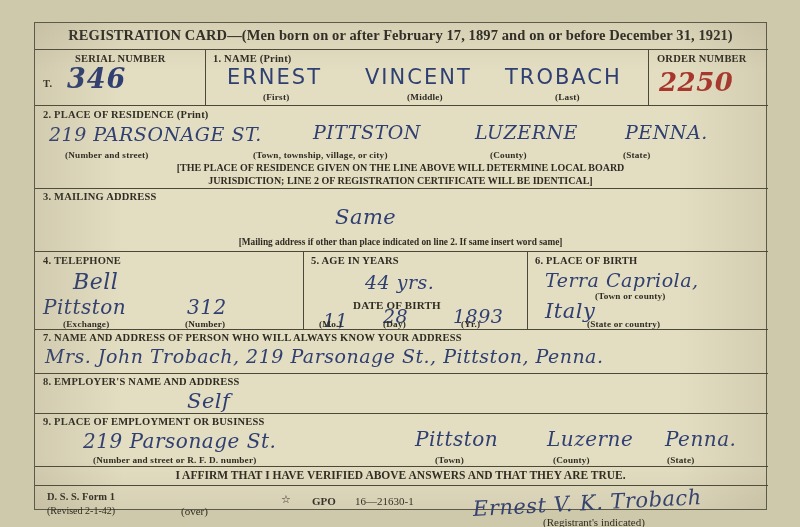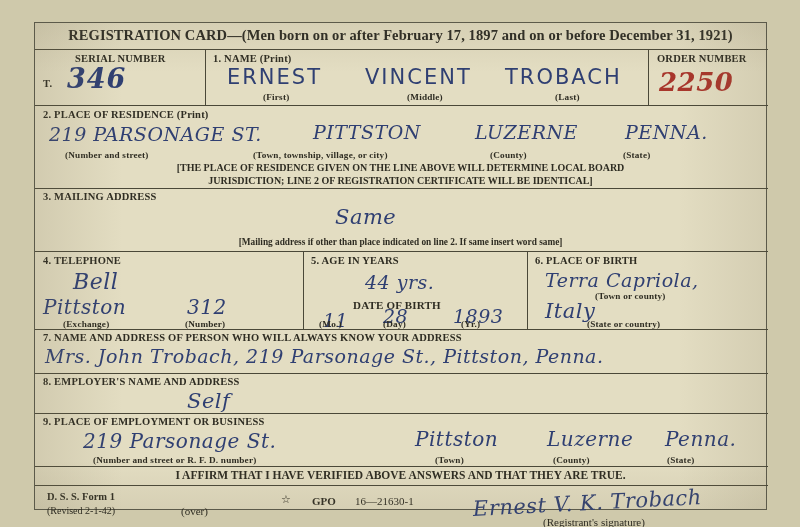--- a/index.html
+++ b/index.html
@@ -226,16 +226,16 @@
     <div class="note caps" style="left:0; right:0; top:446px; font-size:11.5px;">I AFFIRM THAT I HAVE VERIFIED ABOVE ANSWERS AND THAT THEY ARE TRUE.</div>
     <div class="rule" style="left:0; top:462px; width:733px;"></div>
 
     <div class="footline" style="left:12px; top:468px;">D. S. S. Form 1</div>
     <div class="footline" style="left:12px; top:482px; font-weight:normal; font-size:10px;">(Revised 2-1-42)</div>
     <div class="footsmall" style="left:146px; top:482px;">(over)</div>
     <div class="footsmall star" style="left:246px; top:470px;">☆</div>
     <div class="footsmall" style="left:277px; top:472px; font-weight:bold;">GPO</div>
     <div class="footsmall" style="left:320px; top:472px;">16—21630-1</div>
     <div class="sig" style="left:438px; top:474px;">Ernest V. K. Trobach</div>
-    <div class="footsmall" style="left:508px; top:493px;">(Registrant's signature)</div>
+    <div class="footsmall" style="left:508px; top:493px;">(Registrant's indicated)</div>
 
   </div>
 </div>
 
 </body></html>

